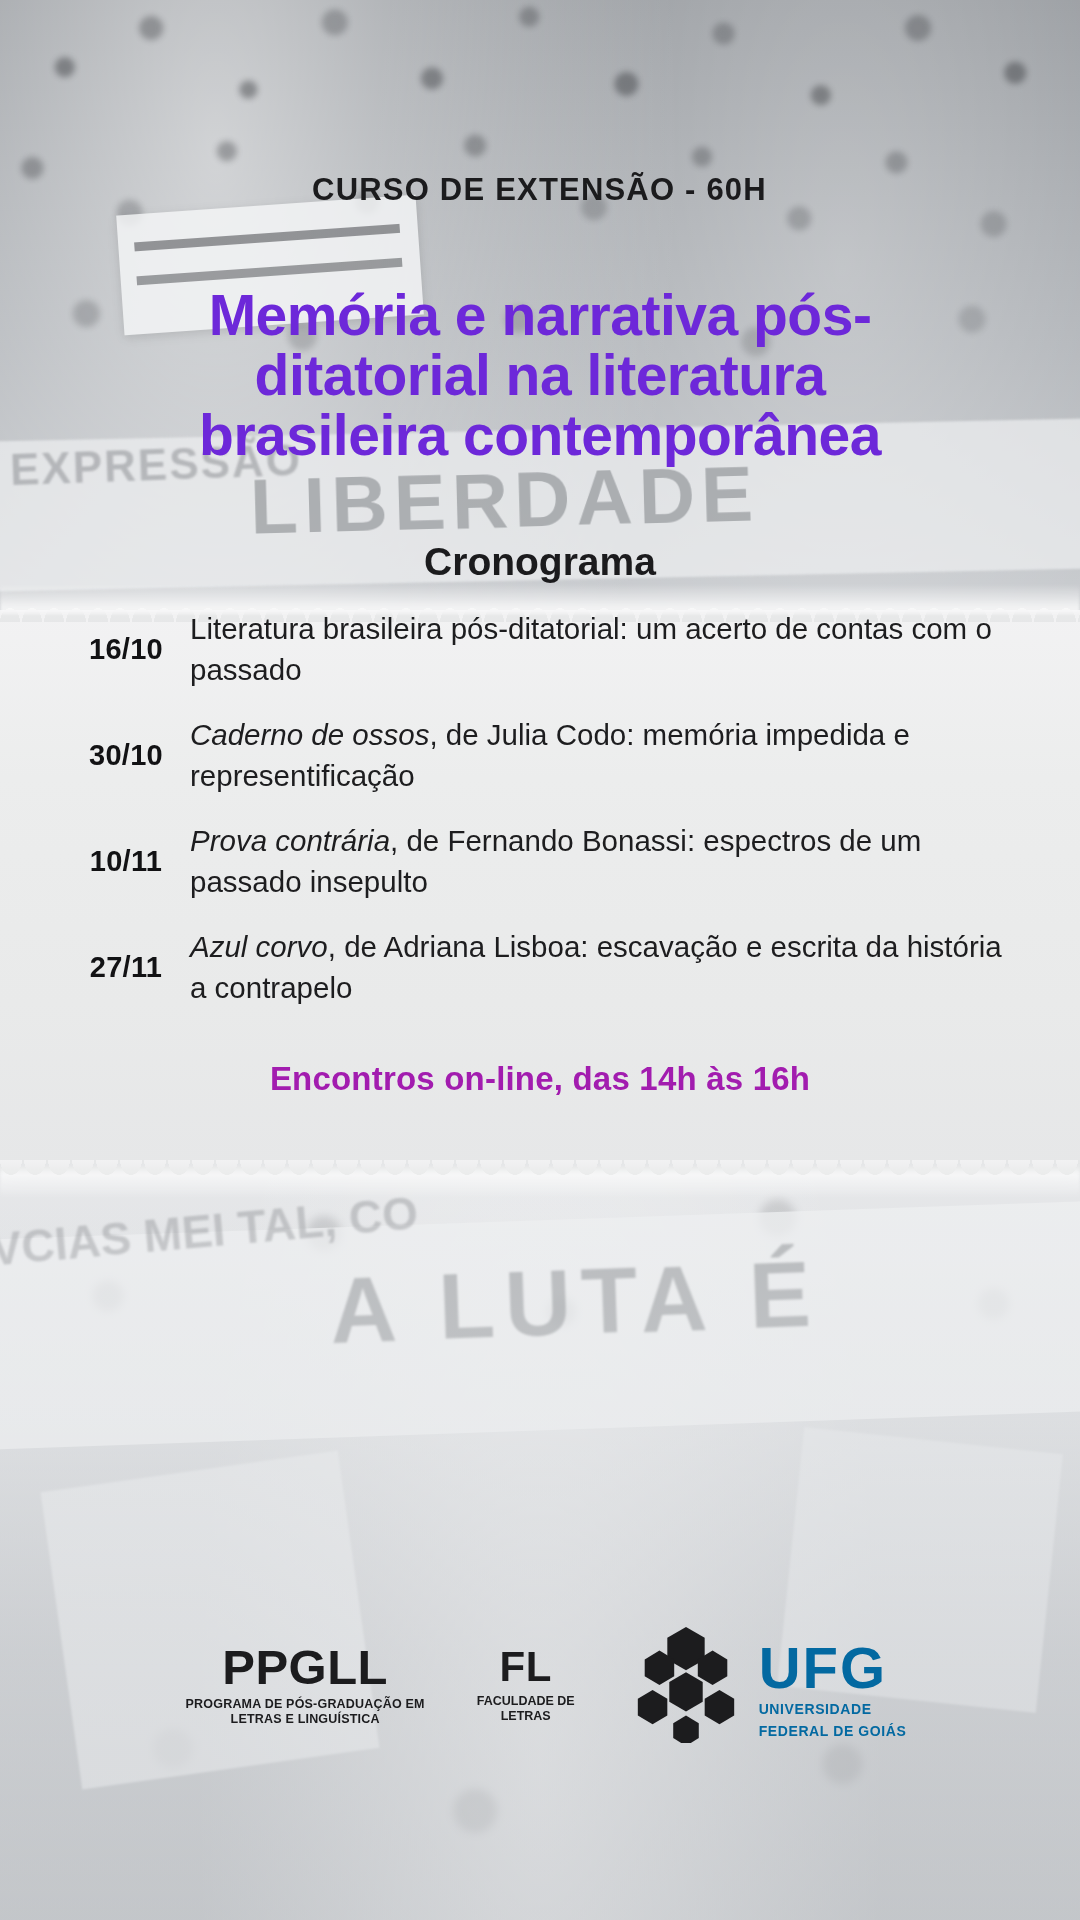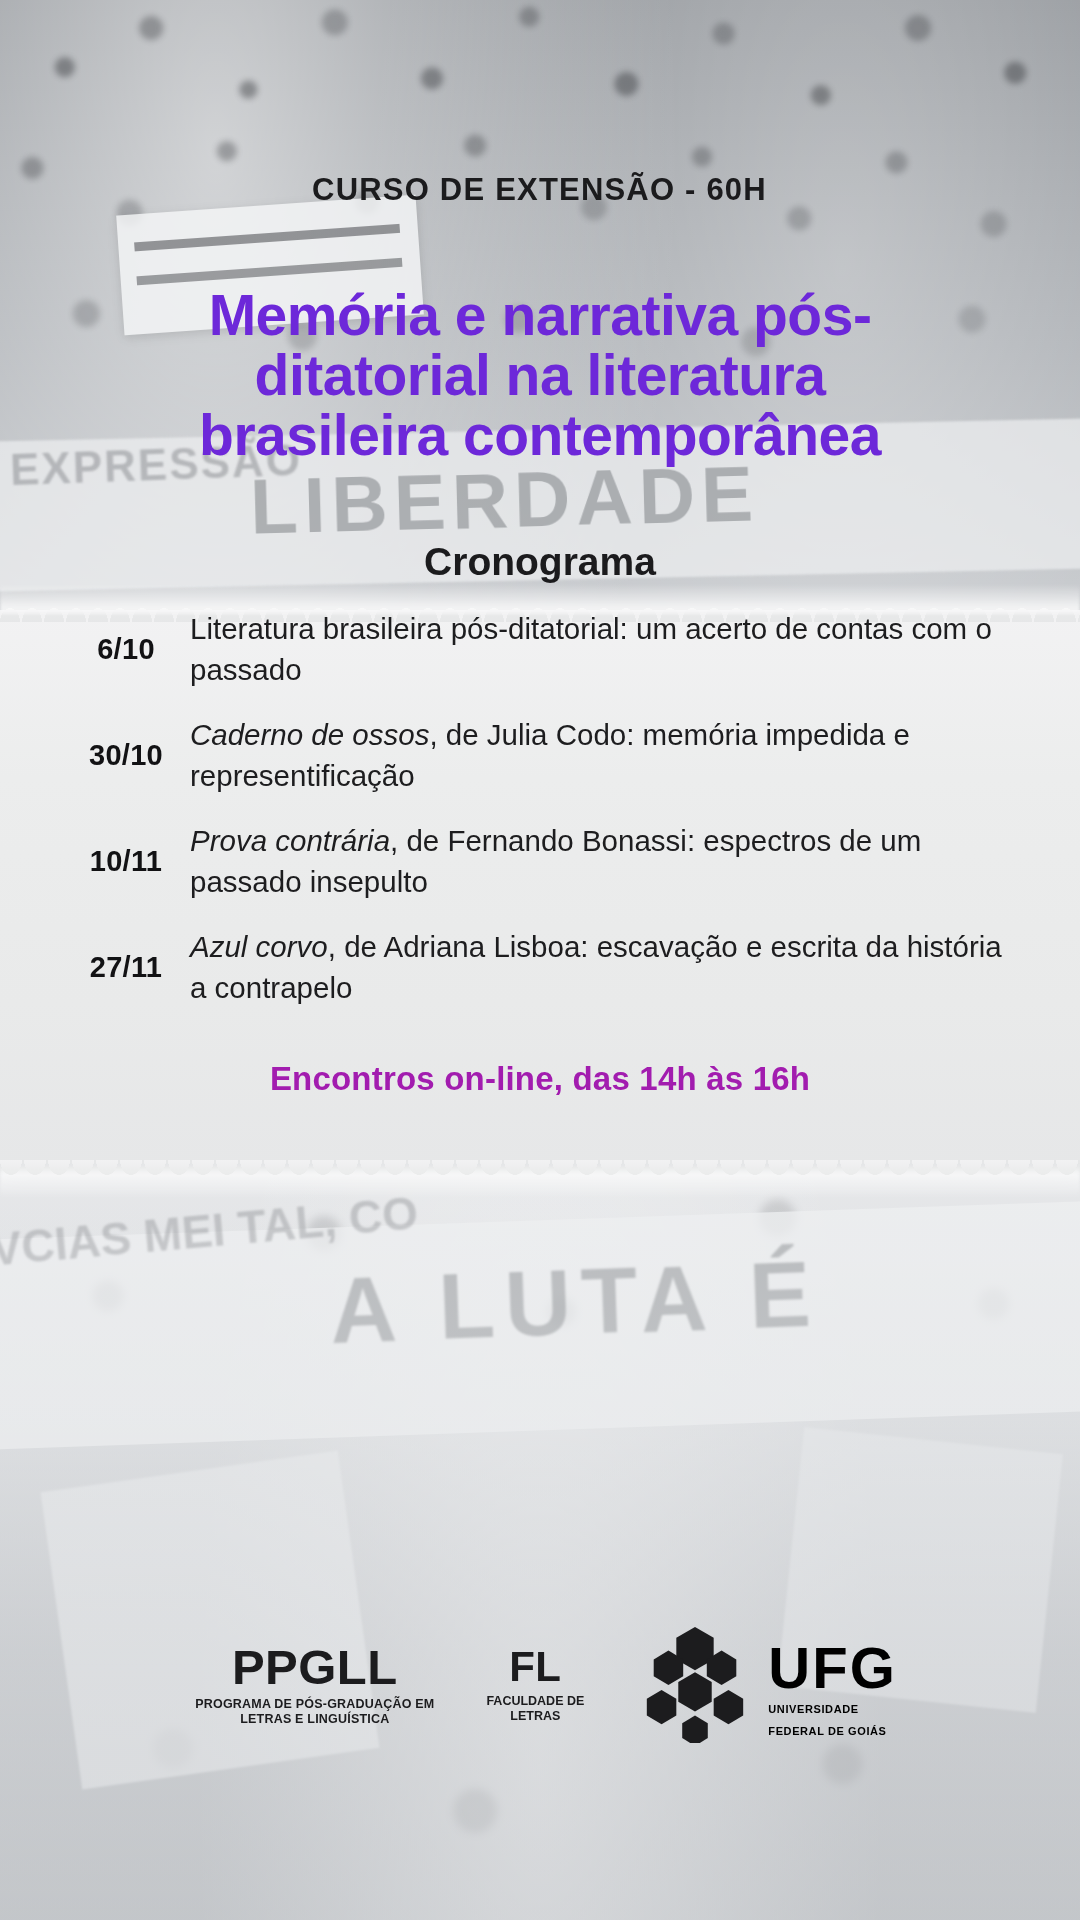--- a/index.html
+++ b/index.html
@@ -365,31 +365,31 @@
   .logo-ufg {
     display: flex;
     align-items: center;
     gap: 14px;
   }
   .logo-ufg .hexmark {
     width: 118px;
     height: 118px;
   }
   .logo-ufg .wordmark {
-    color: #000000;
+    color: #0369a1;
     margin-top: 12px;
   }
   .logo-ufg .wordmark .big {
     font-size: 58px;
     font-weight: 800;
     letter-spacing: 2px;
     line-height: 58px;
   }
   .logo-ufg .wordmark .small {
-    font-size: 11px;
+    font-size: 14px;
     font-weight: 700;
     line-height: 19px;
     letter-spacing: 0.6px;
     margin-top: 3px;
   }
 </style>
 </head>
 <body>
 
 <div class="poster">
@@ -426,21 +426,21 @@
       <span class="line">Memória e narrativa pós-</span>
       <span class="line">ditatorial na literatura</span>
       <span class="line">brasileira contemporânea</span>
     </div>
 
     <div class="schedule-heading">Cronograma</div>
 
     <div class="schedule">
 
       <div class="sched-row">
-        <div class="sched-date">6/10</div>
+        <div class="sched-date">16/10</div>
         <div class="sched-desc"><span class="work"></span><span>Literatura brasileira pós-ditatorial: um acerto de contas com o passado</span></div>
       </div>
 
       <div class="sched-row">
         <div class="sched-date">30/10</div>
         <div class="sched-desc"><span class="work">Caderno de ossos</span><span>, de Julia Codo: memória impedida e representificação</span></div>
       </div>
 
       <div class="sched-row">
         <div class="sched-date">10/11</div>

